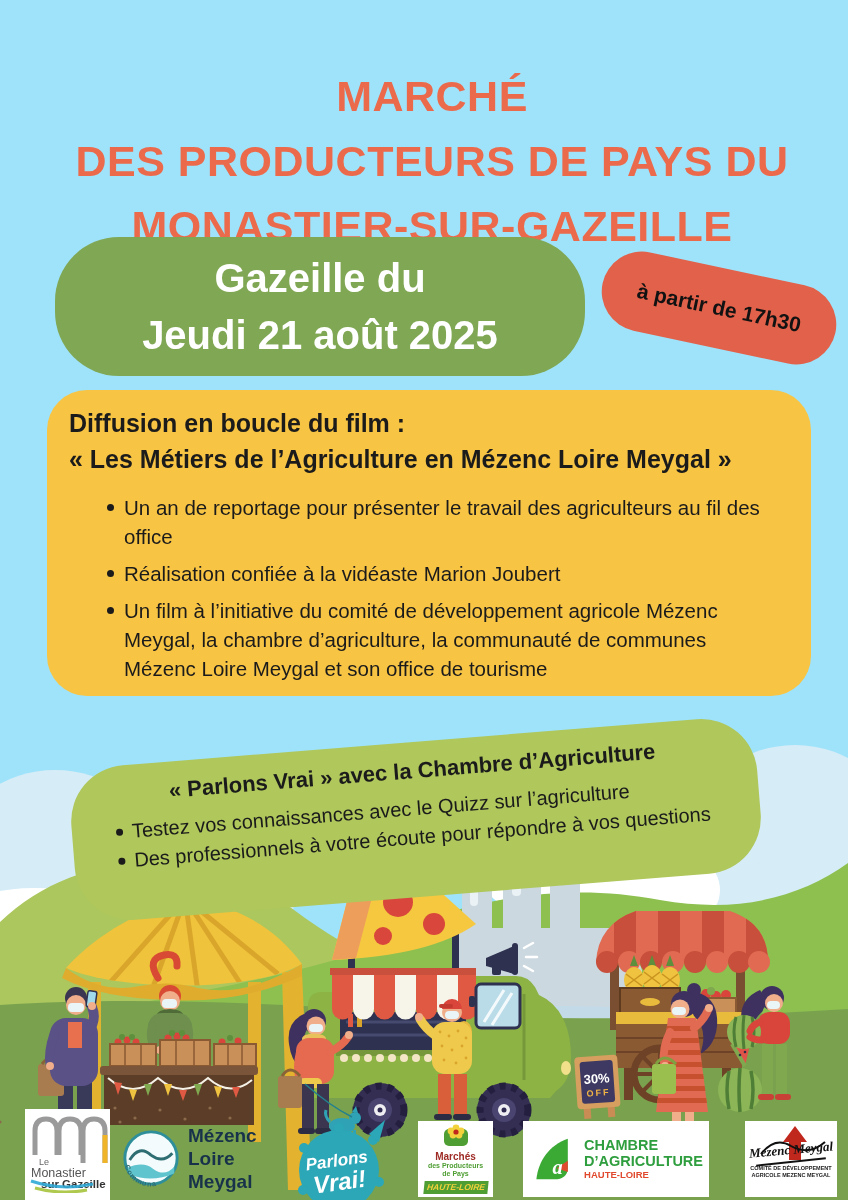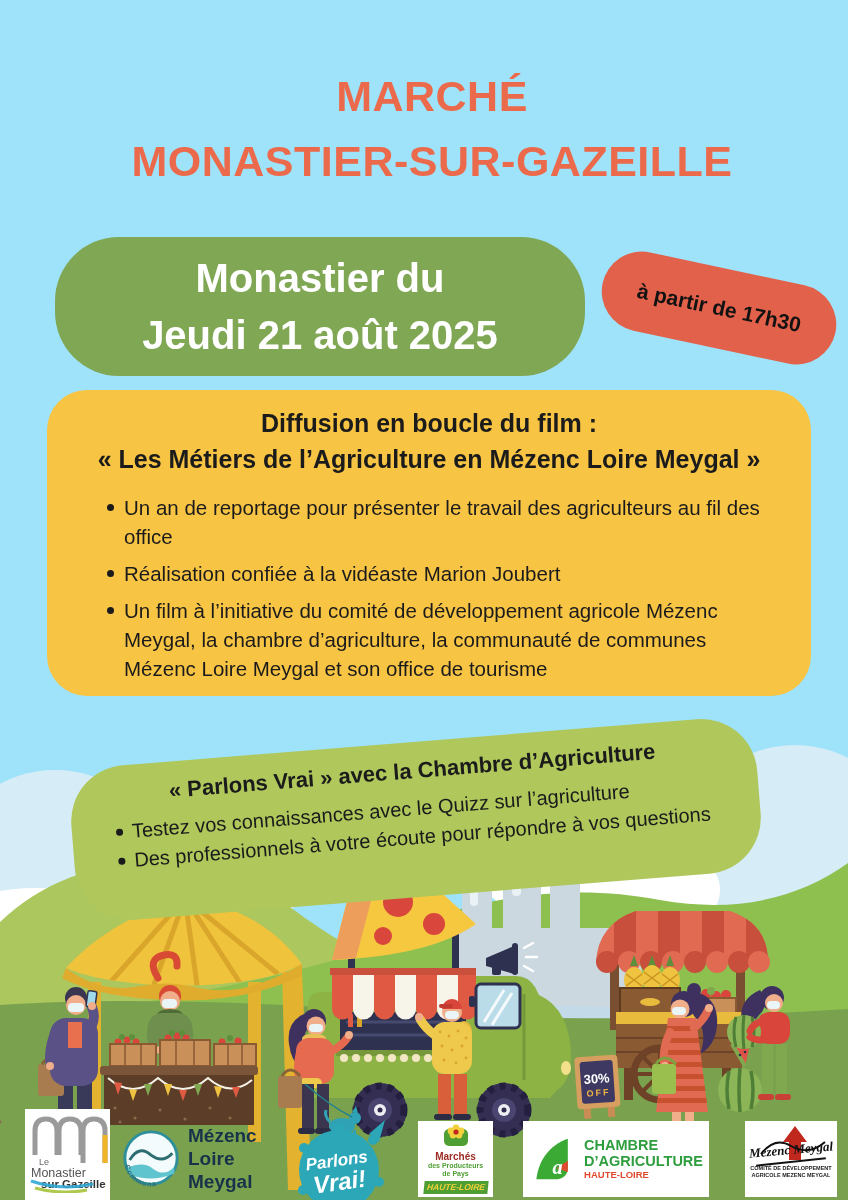--- a/index.html
+++ b/index.html
@@ -16,21 +16,21 @@
   .event-box{left:55px;top:237px;width:530px;height:139px;background:#80A754;border-radius:64px;
              display:flex;flex-direction:column;justify-content:center;align-items:center;gap:12px;
              color:#fff;font-size:40px;font-weight:800;}
   
   .time-badge{left:600px;top:268px;width:238px;height:80px;background:#E2614A;border-radius:40px;
               transform:rotate(12deg);display:flex;align-items:center;justify-content:center;
               color:#121212;font-size:21px;font-weight:700;}
   
   .film-box{left:47px;top:390px;width:764px;height:306px;background:#F8C444;border-radius:40px;
             color:#1b1b1b;box-sizing:border-box;padding-top:15px;}
-  .film-box .heading{text-align:center;font-size:25px;font-weight:700;line-height:36px;}
+  .film-box .heading{text-align:left;font-size:25px;font-weight:700;line-height:36px;margin-left:22px;}
   .film-box ul{list-style:none;margin:16px 0 0;padding:0 42px 0 60px;}
   .film-box li{position:relative;padding-left:17px;font-size:20.5px;line-height:29px;margin-bottom:8px;}
   .film-box li::before{content:"";position:absolute;left:0;top:11px;width:7px;height:7px;border-radius:50%;background:#1b1b1b;}
   
   .parlons-box{left:72px;top:742px;width:688px;height:155px;background:#AFC75B;border-radius:56px;
                transform:rotate(-4.6deg);color:#1b1b1b;box-sizing:border-box;padding-top:16px;}
   .parlons-box .heading{text-align:center;font-size:22px;font-weight:800;}
   .parlons-box ul{list-style:none;margin:10px 0 0;padding:0 30px 0 44px;}
   .parlons-box li{position:relative;padding-left:16px;font-size:20px;font-weight:500;line-height:29px;}
   .parlons-box li::before{content:"";position:absolute;left:0;top:11px;width:7px;height:7px;border-radius:50%;background:#1b1b1b;}
@@ -56,25 +56,26 @@
   .comite-rule{width:70px;height:2px;background:#111;margin:3px auto 2px;transform:rotate(-6deg);}
   .comite-cap{font-size:5.5px;font-weight:700;color:#222;line-height:7px;}
 </style>
 </head>
 <body>
 
 <div class="poster">
 
   <div class="abs title">
     <div>MARCHÉ</div>
+    <div>DES PRODUCTEURS DE PAYS DU</div>
     <div>MONASTIER-SUR-GAZEILLE</div>
   </div>
 
   <div class="abs event-box">
-    <div>Monastier du</div>
+    <div>Gazeille du</div>
     <div>Jeudi 21 août 2025</div>
   </div>
 
   <div class="abs time-badge">
     <span>à partir de 17h30</span>
   </div>
 
   <div class="abs film-box">
     <div class="heading">
       <div>Diffusion en boucle du film :</div>

